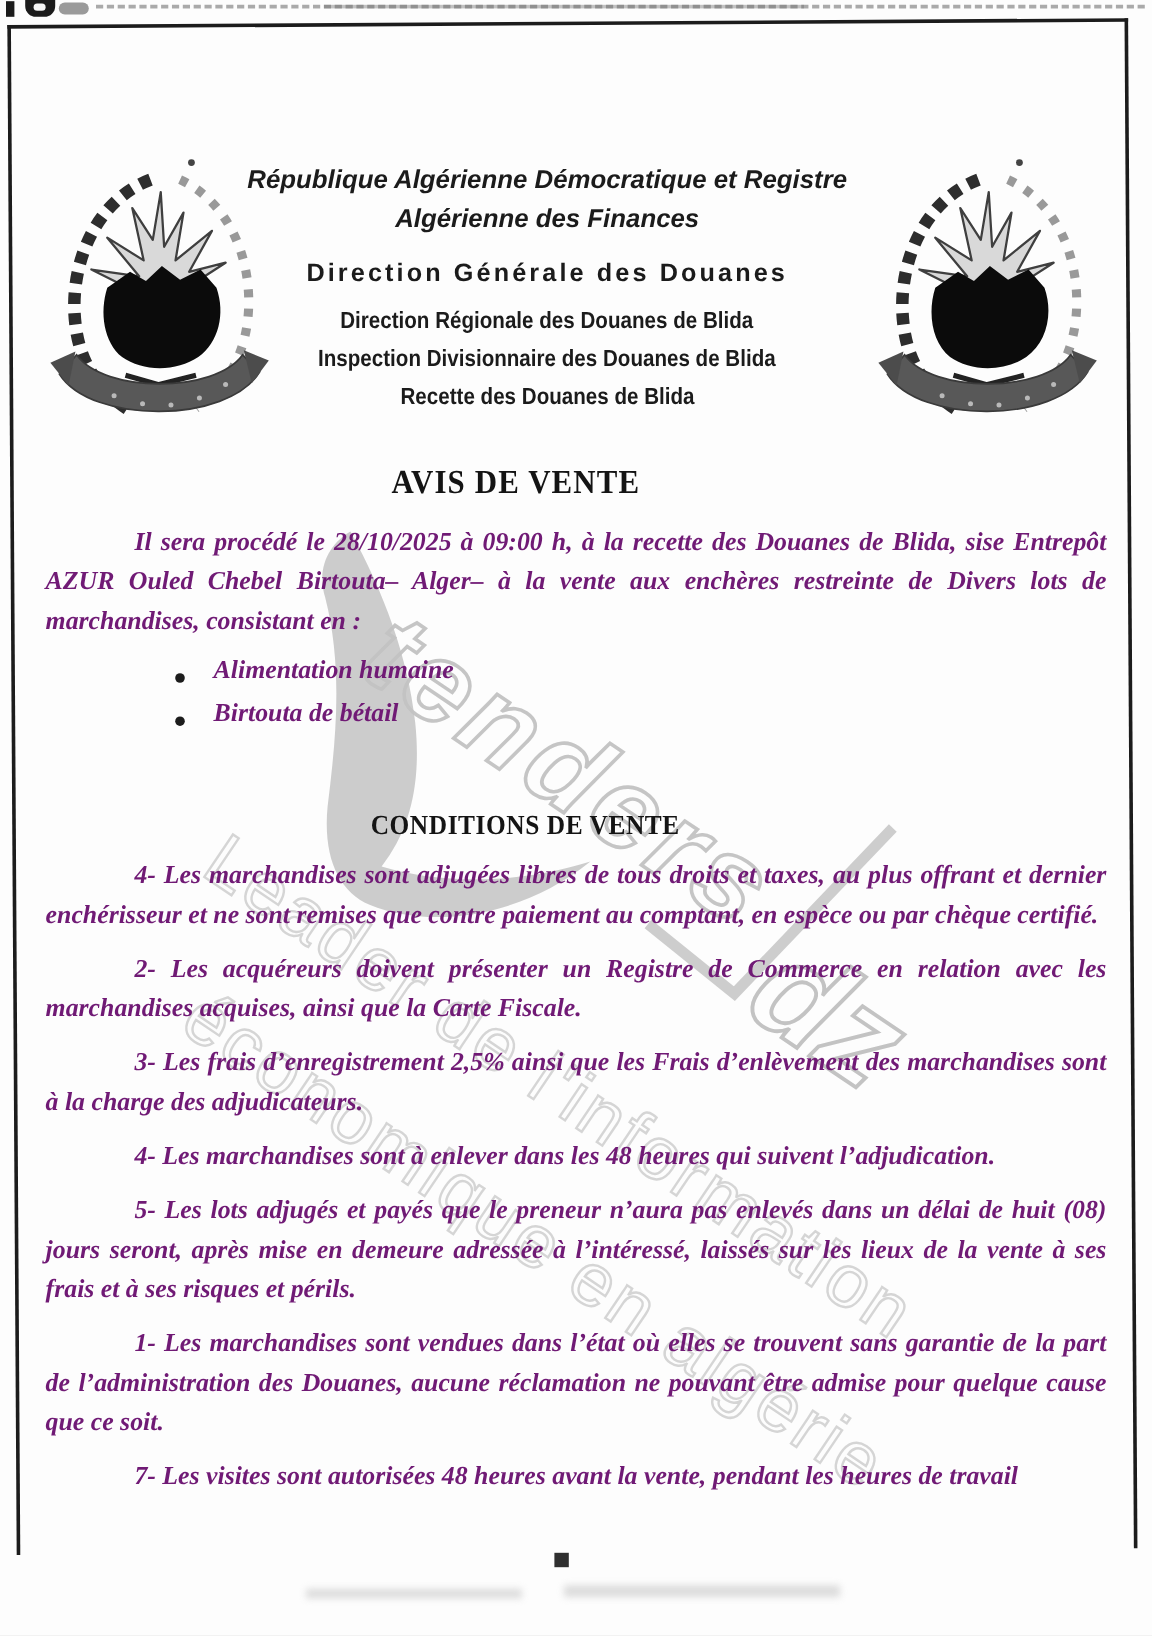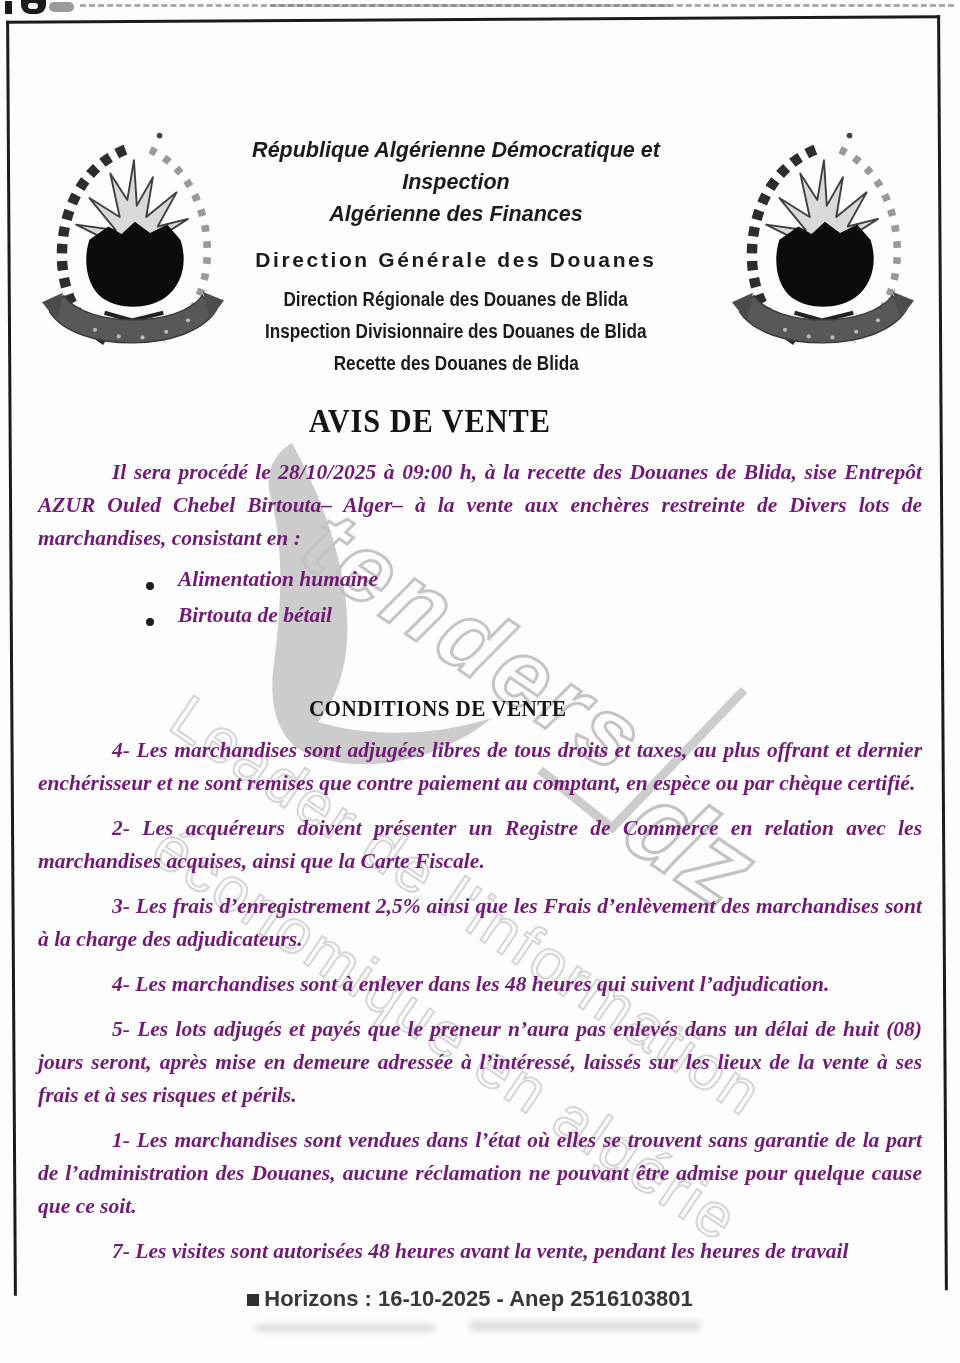--- a/index.html
+++ b/index.html
@@ -36,21 +36,21 @@
   .emblem.right{margin-right:4px;}
   .header-text{flex:1 1 auto;text-align:center;margin-top:24px;transform:translateX(-22px);
                font-family:"Liberation Sans",sans-serif;color:#1b1b1b;}
   .h-line{font-style:italic;font-weight:700;font-size:21.5px;line-height:32px;}
   .h-dgd{font-weight:700;font-size:21px;letter-spacing:2.6px;margin-top:18px;}
   .h-sub{font-weight:700;font-size:19.5px;line-height:32px;}
   .h-sub span{display:inline-block;transform:scaleX(.88);transform-origin:center;}
   .h-subs{margin-top:11px;}
 
   .doc-title1,.doc-title2,.cond-title{text-align:center;font-weight:700;color:#141414;}
-  .doc-title1{margin-top:24px;font-size:33px;}
+  .doc-title1{margin-top:24px;font-size:28px;}
   .doc-title1 span{display:inline-block;transform:scaleX(.92) translateX(-54px);letter-spacing:1px;}
   .doc-title2{margin-top:10px;font-size:36px;}
   .doc-title2 span{display:inline-block;transform:scaleX(.88) translateX(-54px);letter-spacing:.5px;}
   .cond-title{margin-top:64px;font-size:23px;}
   .cond-title span{display:inline-block;transform:scaleX(.92) translateX(-46px);letter-spacing:.5px;}
 
   .body-text{font-style:italic;font-weight:700;font-size:21.5px;line-height:33px;
              text-align:justify;color:#701a75;}
   .intro{margin:16px 0 0;text-indent:74px;}
   .cond{margin:12px 0 0;text-indent:74px;}
@@ -115,21 +115,21 @@
   </svg>
 
   <div class="content">
 
     <div class="header-row">
       <svg class="emblem" width="190" height="237" viewBox="0 0 200 250">
           <use href="#emblem"></use>
         </svg>
 
       <div class="header-text">
-        <div class="h-line">République Algérienne Démocratique et Inspection</div>
+        <div class="h-line">République Algérienne Démocratique et Registre</div>
         <div class="h-line">Algérienne des Finances</div>
         <div class="h-dgd">Direction Générale des Douanes</div>
         <div class="h-subs">
           <div class="h-sub"><span>Direction Régionale des Douanes de Blida</span></div>
           <div class="h-sub"><span>Inspection Divisionnaire des Douanes de Blida</span></div>
           <div class="h-sub"><span>Recette des Douanes de Blida</span></div>
         </div>
       </div>
 
       <svg class="emblem right" width="190" height="237" viewBox="0 0 200 250">
@@ -157,18 +157,18 @@
     <p class="body-text cond">4- Les marchandises sont adjugées libres de tous droits et taxes, au plus offrant et dernier enchérisseur et ne sont remises que contre paiement au comptant, en espèce ou par chèque certifié.</p>
     <p class="body-text cond">2- Les acquéreurs doivent présenter un Registre de Commerce en relation avec les marchandises acquises, ainsi que la Carte Fiscale.</p>
     <p class="body-text cond">3- Les frais d’enregistrement 2,5% ainsi que les Frais d’enlèvement des marchandises sont à la charge des adjudicateurs.</p>
     <p class="body-text cond">4- Les marchandises sont à enlever dans les 48 heures qui suivent l’adjudication.</p>
     <p class="body-text cond">5- Les lots adjugés et payés que le preneur n’aura pas enlevés dans un délai de huit (08) jours seront, après mise en demeure adressée à l’intéressé, laissés sur les lieux de la vente à ses frais et à ses risques et périls.</p>
     <p class="body-text cond">1- Les marchandises sont vendues dans l’état où elles se trouvent sans garantie de la part de l’administration des Douanes, aucune réclamation ne pouvant être admise pour quelque cause que ce soit.</p>
     <p class="body-text cond">7- Les visites sont autorisées 48 heures avant la vente, pendant les heures de travail</p>
   </div>
 
   <div class="footer">
-    <span class="sq"></span><span>Horizons : 16-10-2025 - Anep 2516103801</span>
+    <span class="sq"></span>
   </div>
   <div class="ghost ghost-1"></div>
   <div class="ghost ghost-2"></div>
 
 </div>
 
 </body></html>

